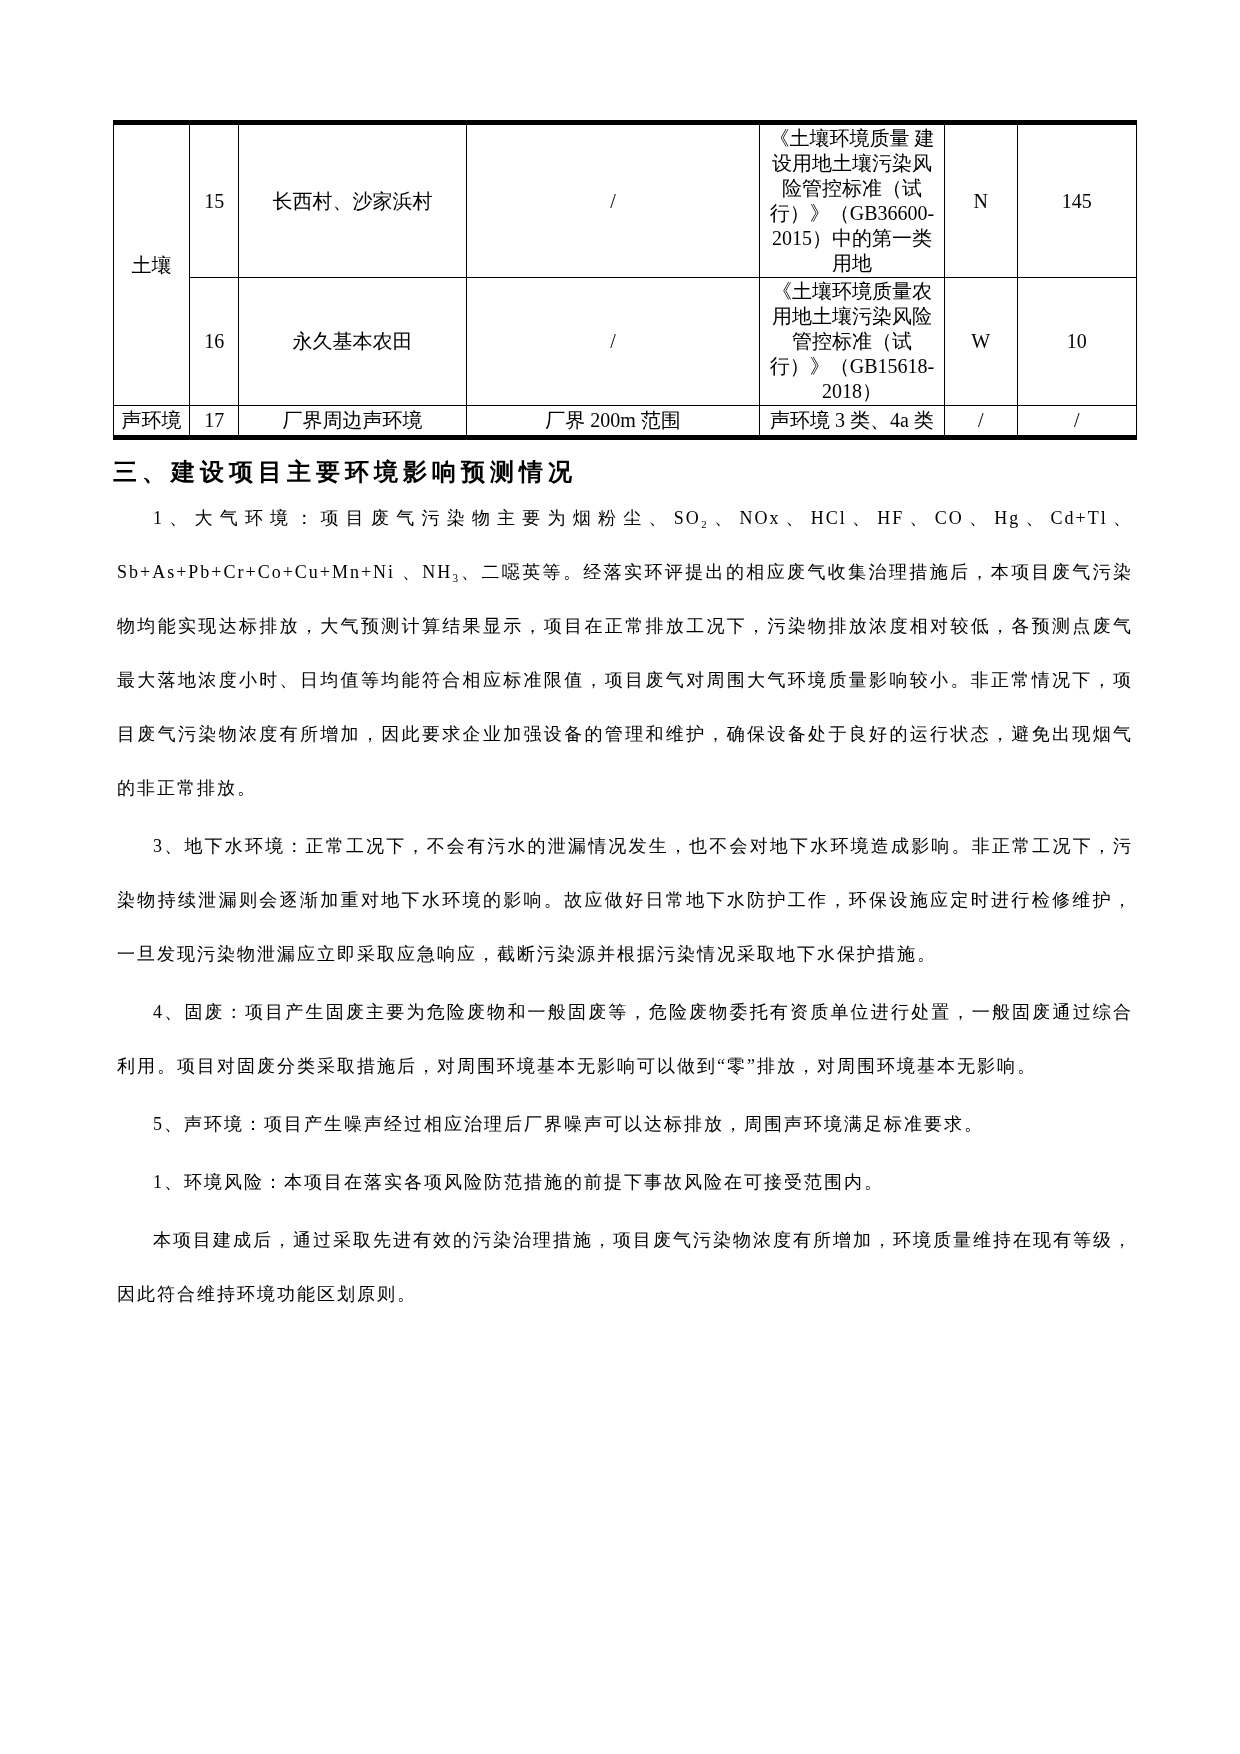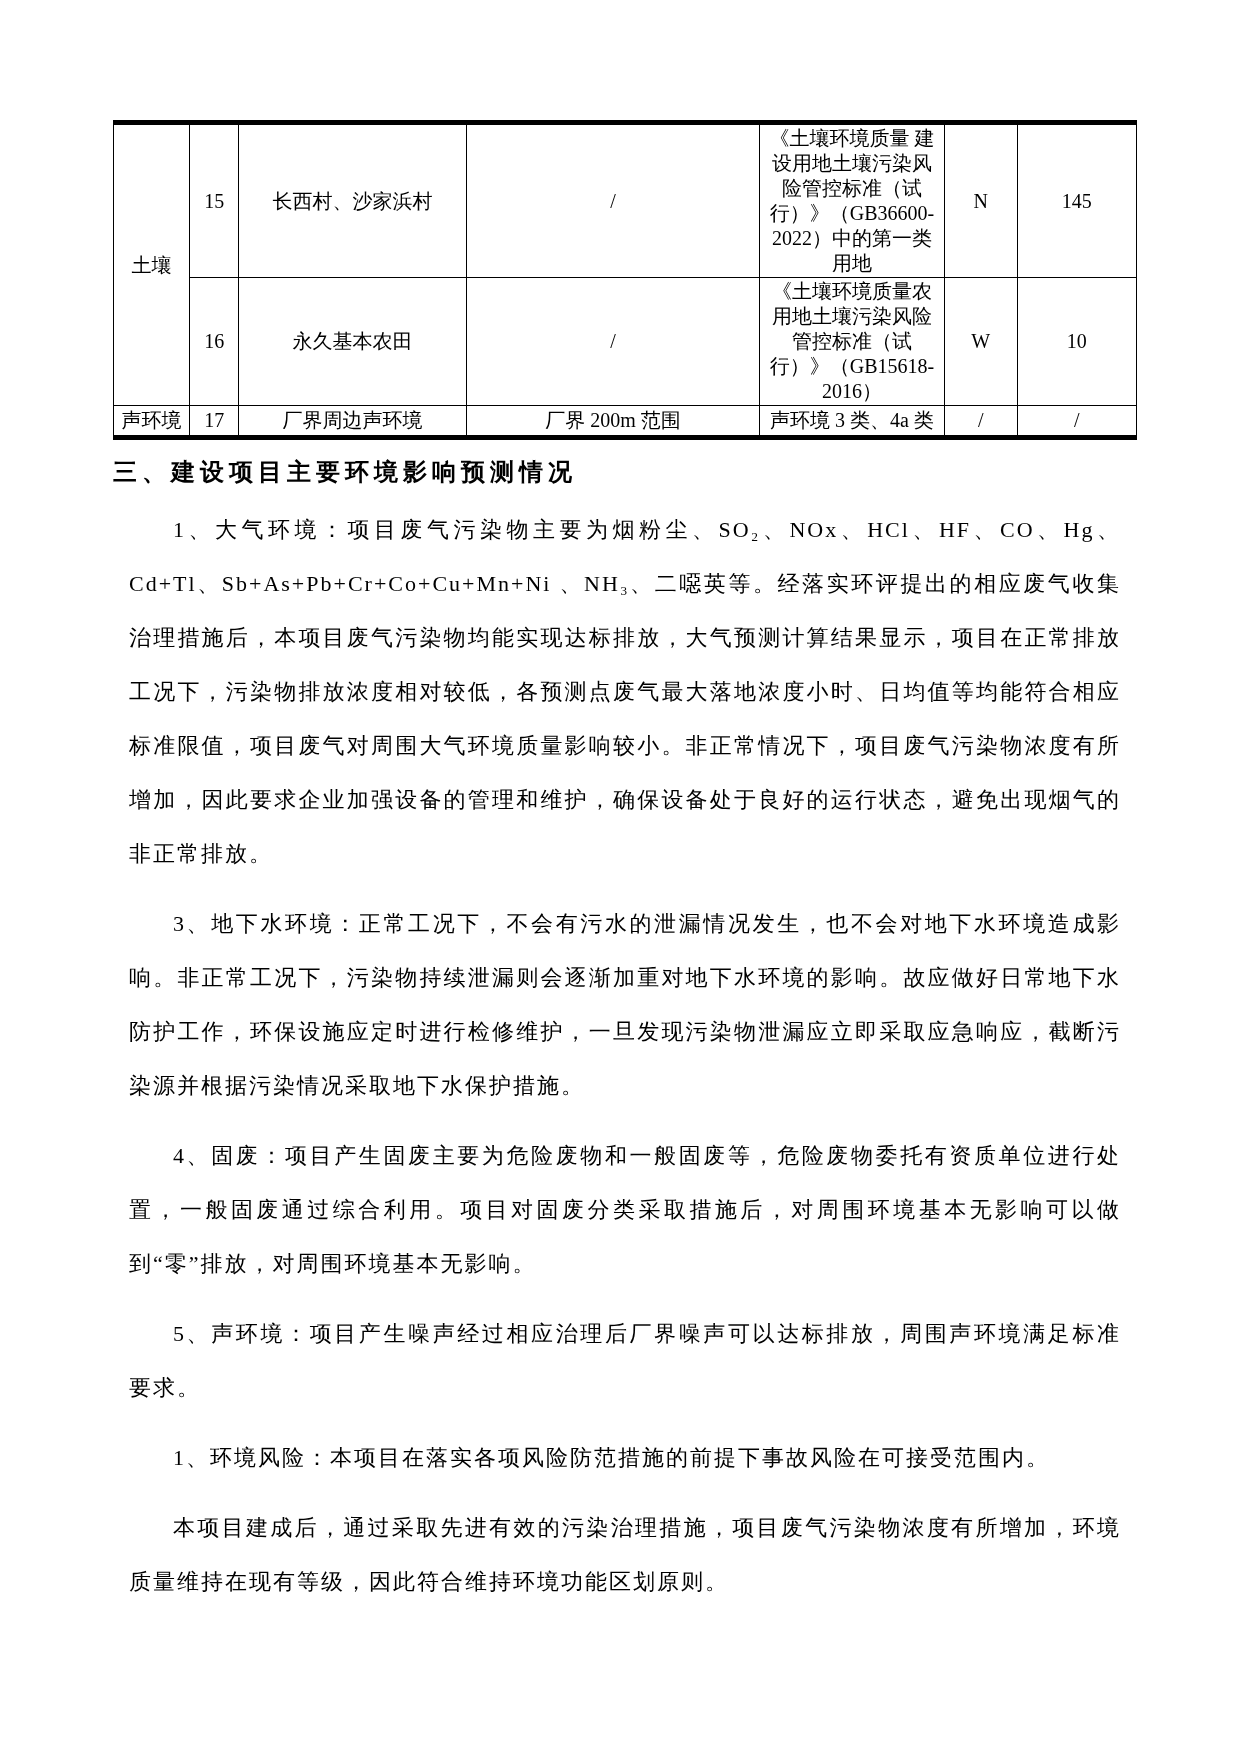--- a/index.html
+++ b/index.html
@@ -47,22 +47,22 @@
   h2.section-heading {
     font-family: "Liberation Sans", "DejaVu Sans", sans-serif;
     font-weight: 700;
     font-size: 24px;
     line-height: 1.3;
     letter-spacing: 5px;
     margin: 16px 0 2px 0;
   }
   
   .body-text p {
-    margin: 16px;
-    font-size: 22px;
+    margin: 4px;
+    font-size: 18px;
     letter-spacing: 2px;
     line-height: 54px;
     text-align: justify;
     text-indent: 2em;
   }
 </style>
 </head>
 <body>
 
 <div class="content">
@@ -76,29 +76,29 @@
       <col style="width:184px">
       <col style="width:73px">
       <col style="width:119px">
     </colgroup>
     <tbody>
       <tr class="r15">
         <td rowspan="2">土壤</td>
         <td>15</td>
         <td>长西村、沙家浜村</td>
         <td>/</td>
-        <td class="std">《土壤环境质量 建设用地土壤污染风险管控标准（试行）》（GB36600-2022）中的第一类用地</td>
+        <td class="std">《土壤环境质量 建设用地土壤污染风险管控标准（试行）》（GB36600-2015）中的第一类用地</td>
         <td>N</td>
         <td>145</td>
       </tr>
       <tr class="r16">
         <td>16</td>
         <td>永久基本农田</td>
         <td>/</td>
-        <td class="std">《土壤环境质量农用地土壤污染风险管控标准（试行）》（GB15618-2016）</td>
+        <td class="std">《土壤环境质量农用地土壤污染风险管控标准（试行）》（GB15618-2018）</td>
         <td>W</td>
         <td>10</td>
       </tr>
       <tr class="r17">
         <td>声环境</td>
         <td>17</td>
         <td>厂界周边声环境</td>
         <td>厂界 200m 范围</td>
         <td class="std">声环境 3 类、4a 类</td>
         <td>/</td>

